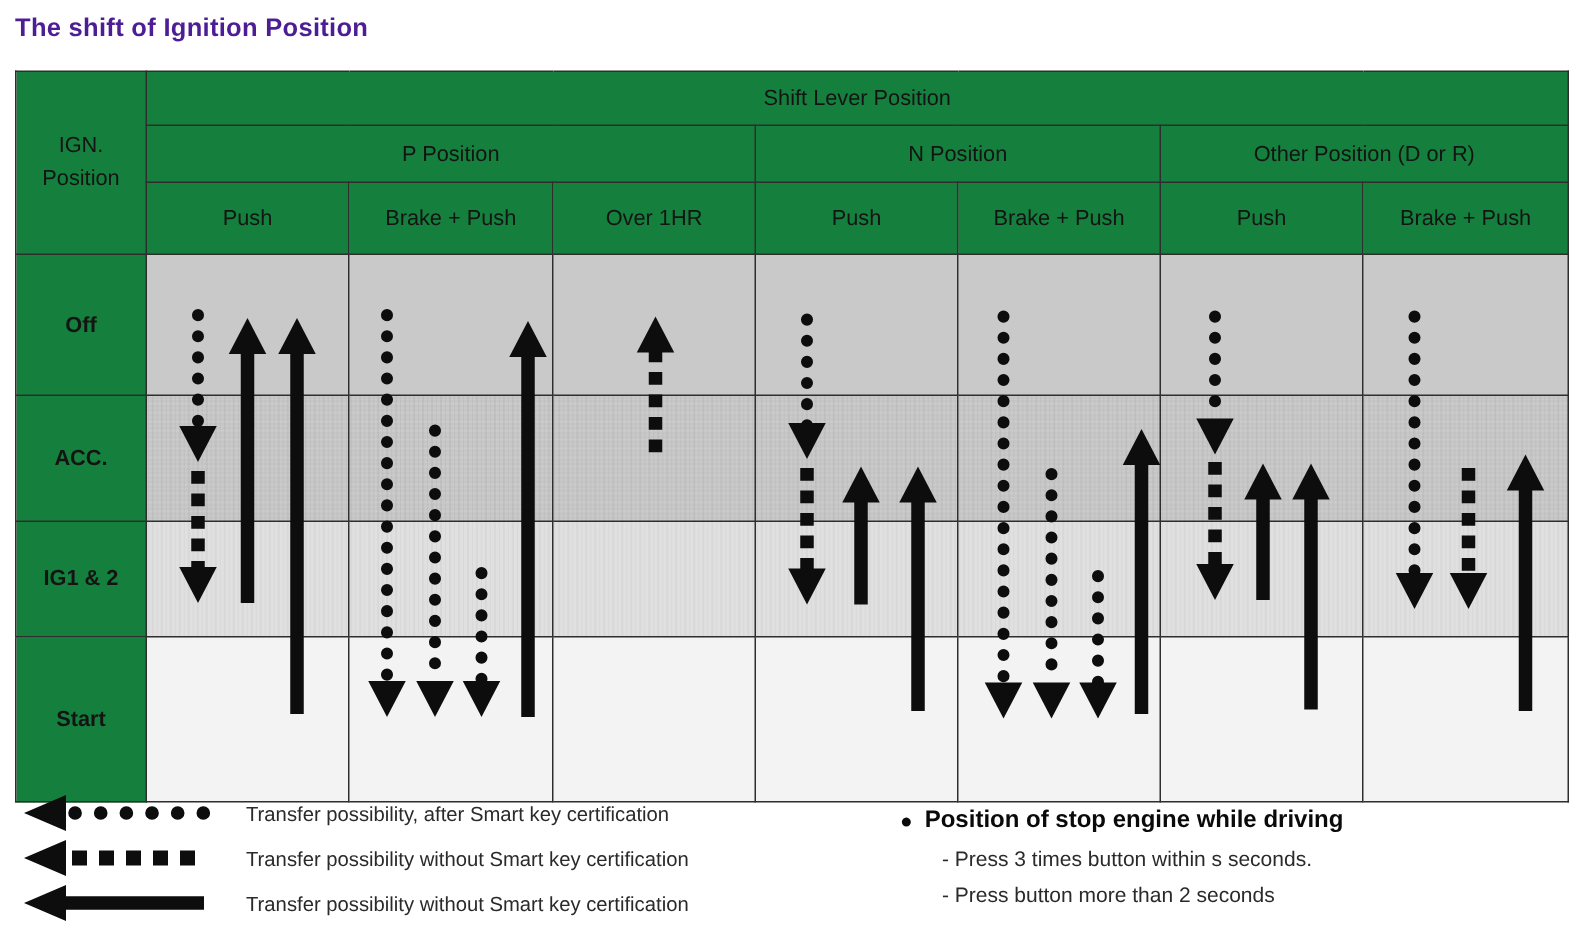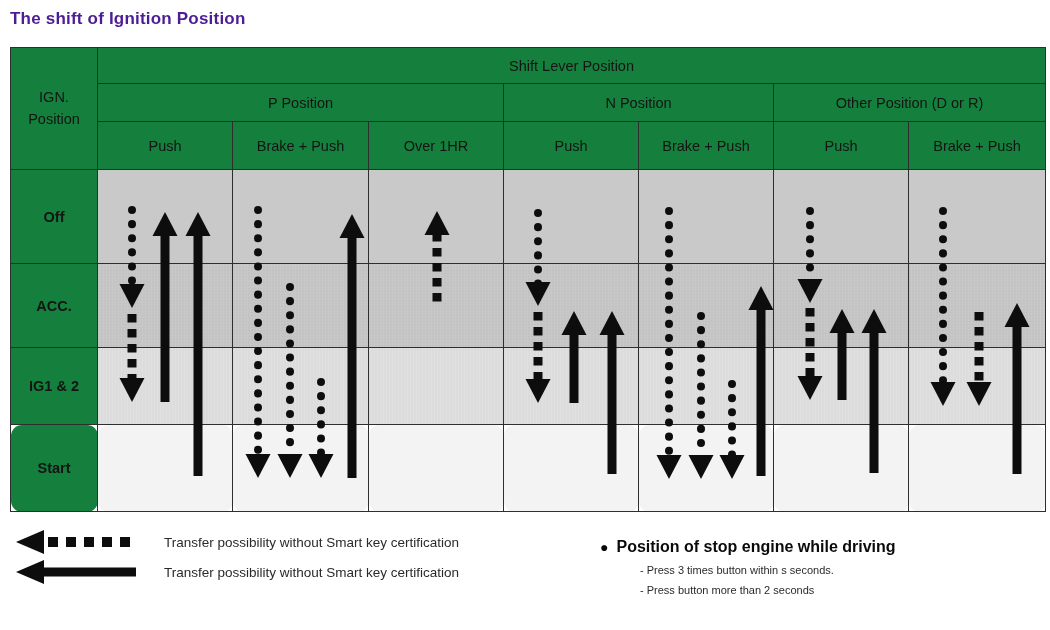--- a/index.html
+++ b/index.html
@@ -14,21 +14,21 @@
     border-collapse:collapse; table-layout:fixed; }
   table.ign td { border:1px solid #2e2e2e; text-align:center; vertical-align:middle;
     font-size:14.5px; color:#141414; background:#15803d; padding:0; }
   td.corner { white-space:pre-line; line-height:1.5; }
   tr.hr1 td { height:36px; }
   tr.hr2 td { height:38px; }
   tr.hr3 td { height:48px; }
   tr.r-off  td { height:94px; }
   tr.r-acc  td { height:84px; }
   tr.r-ig   td { height:77px; }
-  tr.r-start td { height:87px;border-radius:11px; }
+  tr.r-start td { height:110px; }
   td.rowlabel { font-weight:bold; font-size:14.5px; background:#ffffff; }
   tr.r-off  td.b { background:#c9c9c9; }
   tr.r-acc  td.b { background:
       repeating-linear-gradient(90deg, rgba(0,0,0,0.045) 0 1px, rgba(0,0,0,0) 1px 3px),
       repeating-linear-gradient(0deg, rgba(255,255,255,0.10) 0 1px, rgba(0,0,0,0) 1px 3px),
       #c6c6c6; }
   tr.r-ig   td.b { background:
       repeating-linear-gradient(90deg, rgba(0,0,0,0.035) 0 1px, rgba(0,0,0,0) 1px 3px),
       #e0e0e0; }
   tr.r-start td.b { background:#f3f3f3; }
@@ -48,21 +48,21 @@
   .legend-icon line.dotted { stroke:#0d0d0d; stroke-width:9; stroke-linecap:round;
     stroke-dasharray:0.1 17; }
   .legend-icon line.dashed { stroke:#0d0d0d; stroke-width:10; stroke-dasharray:10 8; }
   .legend-icon polygon { fill:#0d0d0d; }
   .legend-label { margin-left:18px; font-size:13.5px; color:#2a2a2a; }
 
   .notes { position:absolute; left:600px; top:538px; width:440px; }
   .notes-heading { display:flex; align-items:center; font-size:16px; font-weight:bold;
     color:#0a0a0a; }
   .notes-bullet { font-size:14px; margin-right:8px; }
-  .notes-item { margin-left:40px; margin-top:8px; font-size:11px; color:#2a2a2a; }
+  .notes-item { margin-left:28px; margin-top:8px; font-size:14px; color:#2a2a2a; }
 </style>
 </head>
 <body>
 
 <div class="canvas">
 
   <div class="title">The shift of Ignition Position</div>
 
   <table class="ign">
     <colgroup>
@@ -234,20 +234,27 @@
       <g>
         <line y1="325" y2="474" x1="1017" x2="1017" class="al-solid"></line>
         <polygon points="1004.5,327 1029.5,327 1017,303"></polygon>
       </g>
     </svg>
 
   <div class="legend">
     <div class="legend-row">
       <svg class="legend-icon" viewBox="0 0 132 28">
           <polygon points="2,14 30,2 30,26"></polygon>
+          <line x1="36" x2="122" y1="14" y2="14" class="dotted"></line>
+        </svg>
+      <span class="legend-label">Transfer possibility, after Smart key certification</span>
+    </div>
+    <div class="legend-row">
+      <svg class="legend-icon" viewBox="0 0 132 28">
+          <polygon points="2,14 30,2 30,26"></polygon>
           <line x1="34" x2="117" y1="14" y2="14" class="dashed"></line>
         </svg>
       <span class="legend-label">Transfer possibility without Smart key certification</span>
     </div>
     <div class="legend-row">
       <svg class="legend-icon" viewBox="0 0 132 28">
           <polygon points="2,14 30,2 30,26"></polygon>
           <line x1="30" x2="122" y1="14" y2="14" class="solid"></line>
         </svg>
       <span class="legend-label">Transfer possibility without Smart key certification</span>

